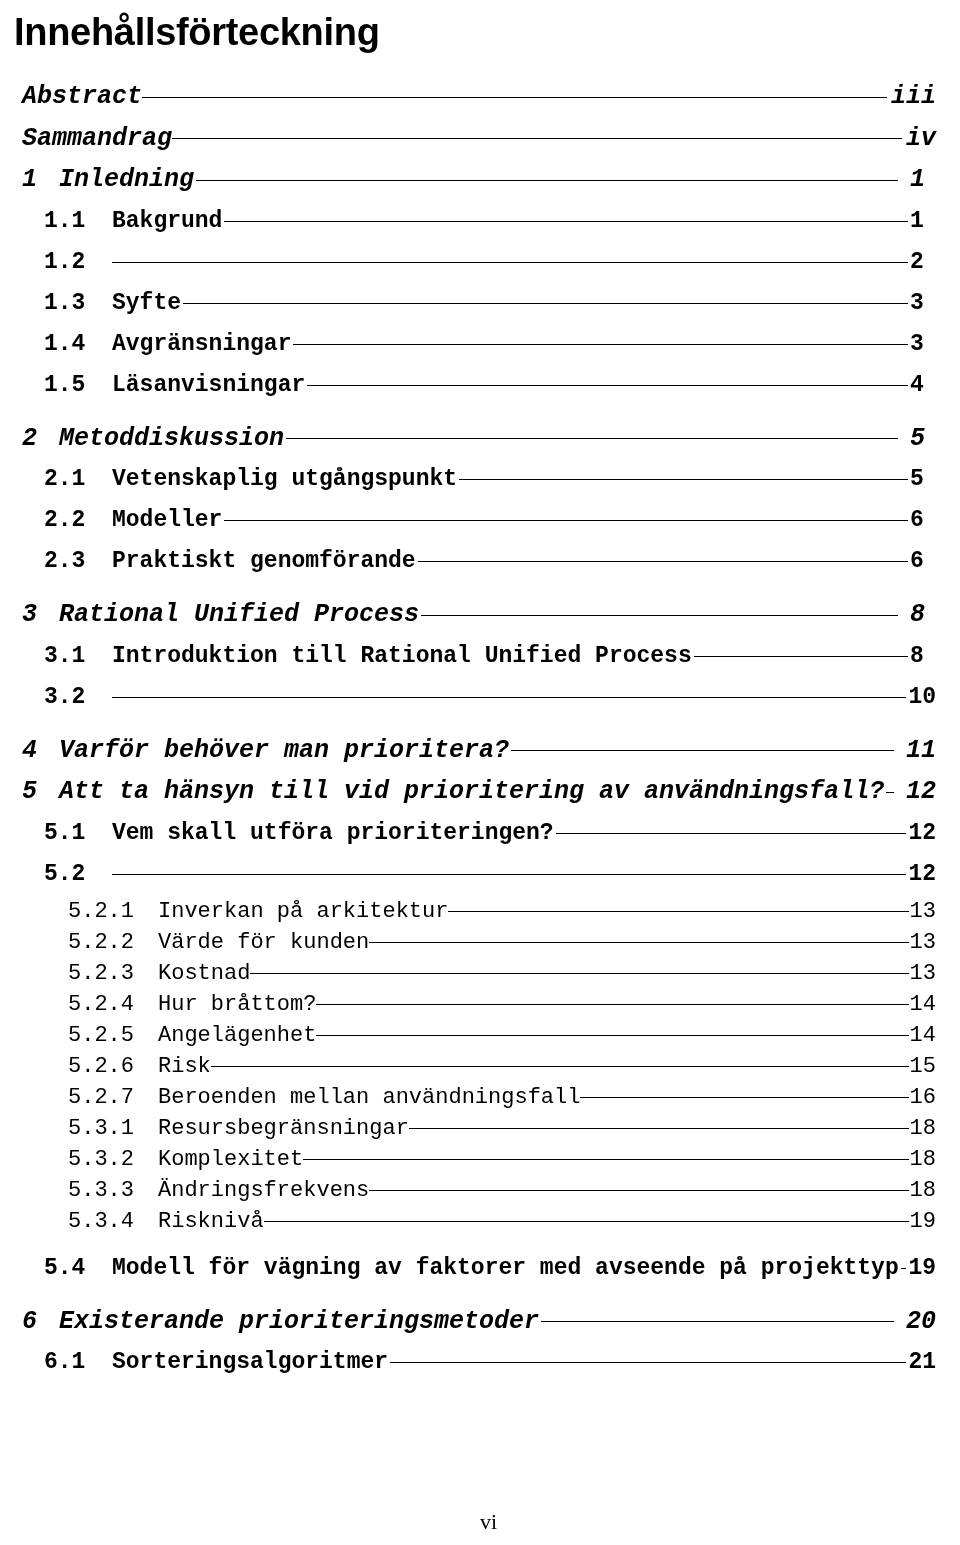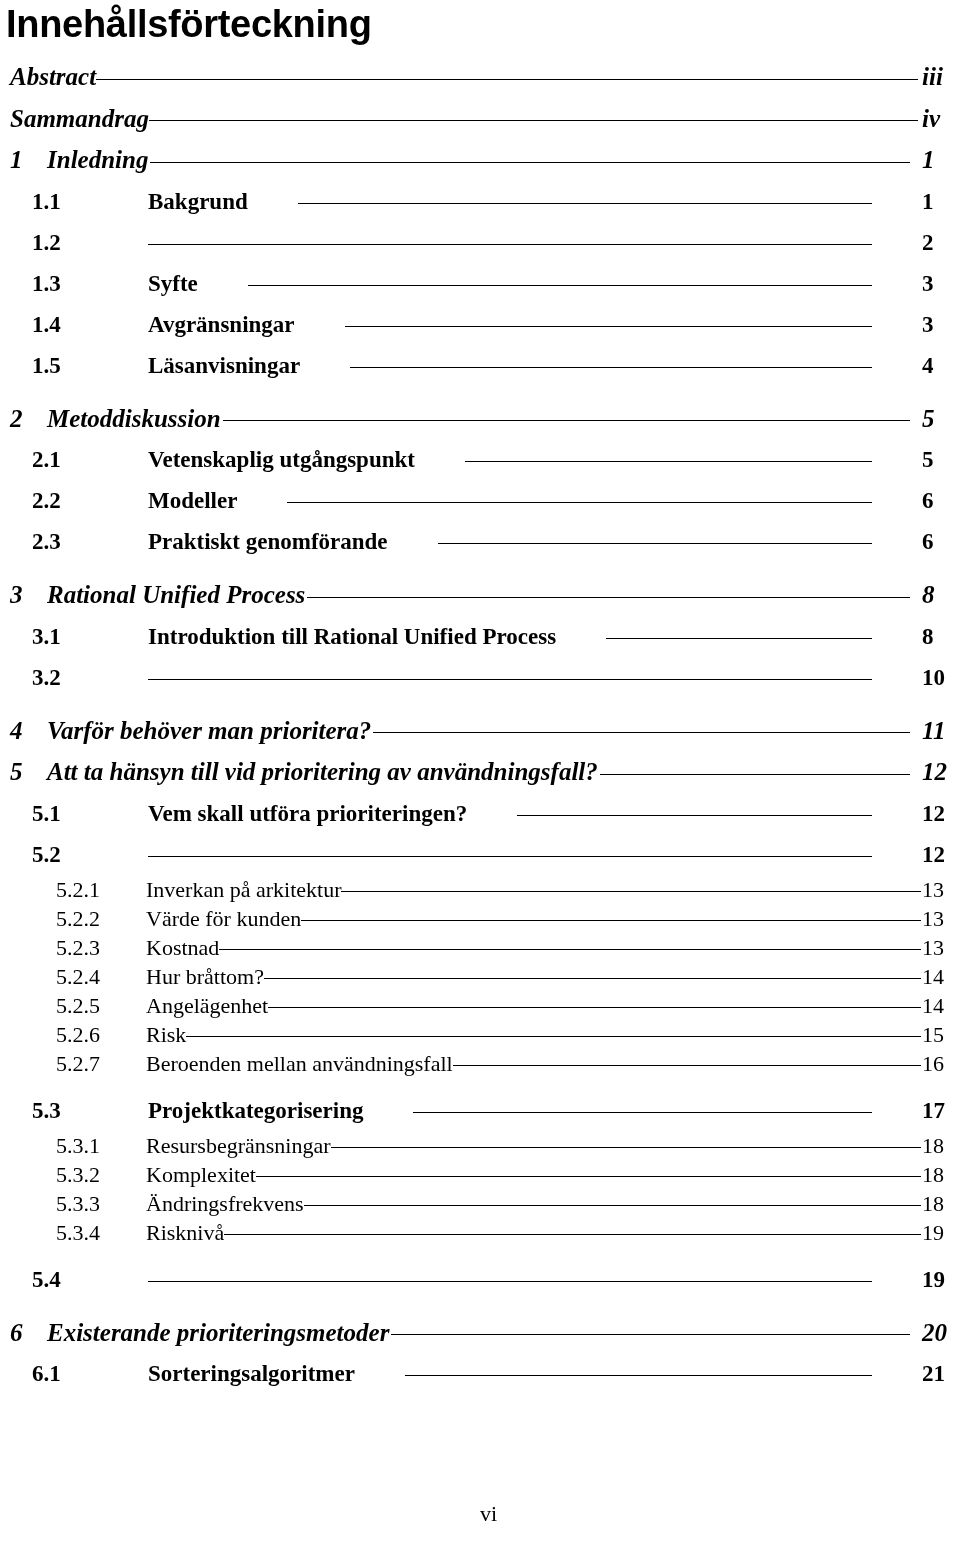--- a/index.html
+++ b/index.html
@@ -24,29 +24,30 @@
     padding: 0;
   }
 
   
   .toc-title {
     font-family: "Liberation Sans", "DejaVu Sans", sans-serif;
     font-weight: bold;
     font-size: 38px;
     line-height: 44px;
     letter-spacing: -0.3px;
-    margin: 0;
+    margin: 8px;
     padding: 2px 0 6px 6px;
     white-space: nowrap;
   }
 
   
   .toc-list {
     padding: 0 8px 0 6px;
-    margin: 4px;
+    margin: 16px;
+    font-family: Liberation Mono, monospace;
   }
 
   .toc-entry {
     display: flex;
     align-items: baseline;
     width: 100%;
     box-sizing: border-box;
     white-space: nowrap;
   }
 
@@ -103,21 +104,20 @@
   .lvl0 .toc-num { width: 0px; }
   .lvl0 .toc-page { min-width: 26px; }
   .lvl0 .toc-leader { margin-right: 4px; }
 
   
   .lvl2 {
     font-size: 23px;
     line-height: 41px;
     font-weight: bold;
     font-style: normal;
-    gap: 48px;
   }
   .lvl2 .toc-num  { width: 68px; padding-left: 22px; box-sizing: content-box; }
   .lvl2 .toc-label { padding-right: 2px; }
   .lvl2 .toc-page { min-width: 26px; }
   .lvl2 .toc-leader { margin-right: 2px; }
 
   
   .lvl3 {
     font-size: 22px;
     line-height: 28px;
@@ -299,26 +299,20 @@
         <span class="toc-label">Risk</span>
         <span class="toc-leader"></span>
         <span class="toc-page">15</span>
       </div>
       <div class="toc-entry lvl3">
         <span class="toc-num">5.2.7</span>
         <span class="toc-label">Beroenden mellan användningsfall</span>
         <span class="toc-leader"></span>
         <span class="toc-page">16</span>
       </div>
-      <div class="toc-entry lvl2 gap-before">
-        <span class="toc-num">5.3</span>
-        <span class="toc-label">Projektkategorisering</span>
-        <span class="toc-leader"></span>
-        <span class="toc-page">17</span>
-      </div>
       <div class="toc-entry lvl3">
         <span class="toc-num">5.3.1</span>
         <span class="toc-label">Resursbegränsningar</span>
         <span class="toc-leader"></span>
         <span class="toc-page">18</span>
       </div>
       <div class="toc-entry lvl3">
         <span class="toc-num">5.3.2</span>
         <span class="toc-label">Komplexitet</span>
         <span class="toc-leader"></span>
@@ -331,20 +325,21 @@
         <span class="toc-page">18</span>
       </div>
       <div class="toc-entry lvl3">
         <span class="toc-num">5.3.4</span>
         <span class="toc-label">Risknivå</span>
         <span class="toc-leader"></span>
         <span class="toc-page">19</span>
       </div>
       <div class="toc-entry lvl2 gap-before">
         <span class="toc-num">5.4</span>
+        <span class="toc-label">Modell för vägning av faktorer med avseende på projekttyp</span>
         <span class="toc-leader"></span>
         <span class="toc-page">19</span>
       </div>
       <div class="toc-entry lvl1 gap-before">
         <span class="toc-num">6</span>
         <span class="toc-label">Existerande prioriteringsmetoder</span>
         <span class="toc-leader"></span>
         <span class="toc-page">20</span>
       </div>
       <div class="toc-entry lvl2">

